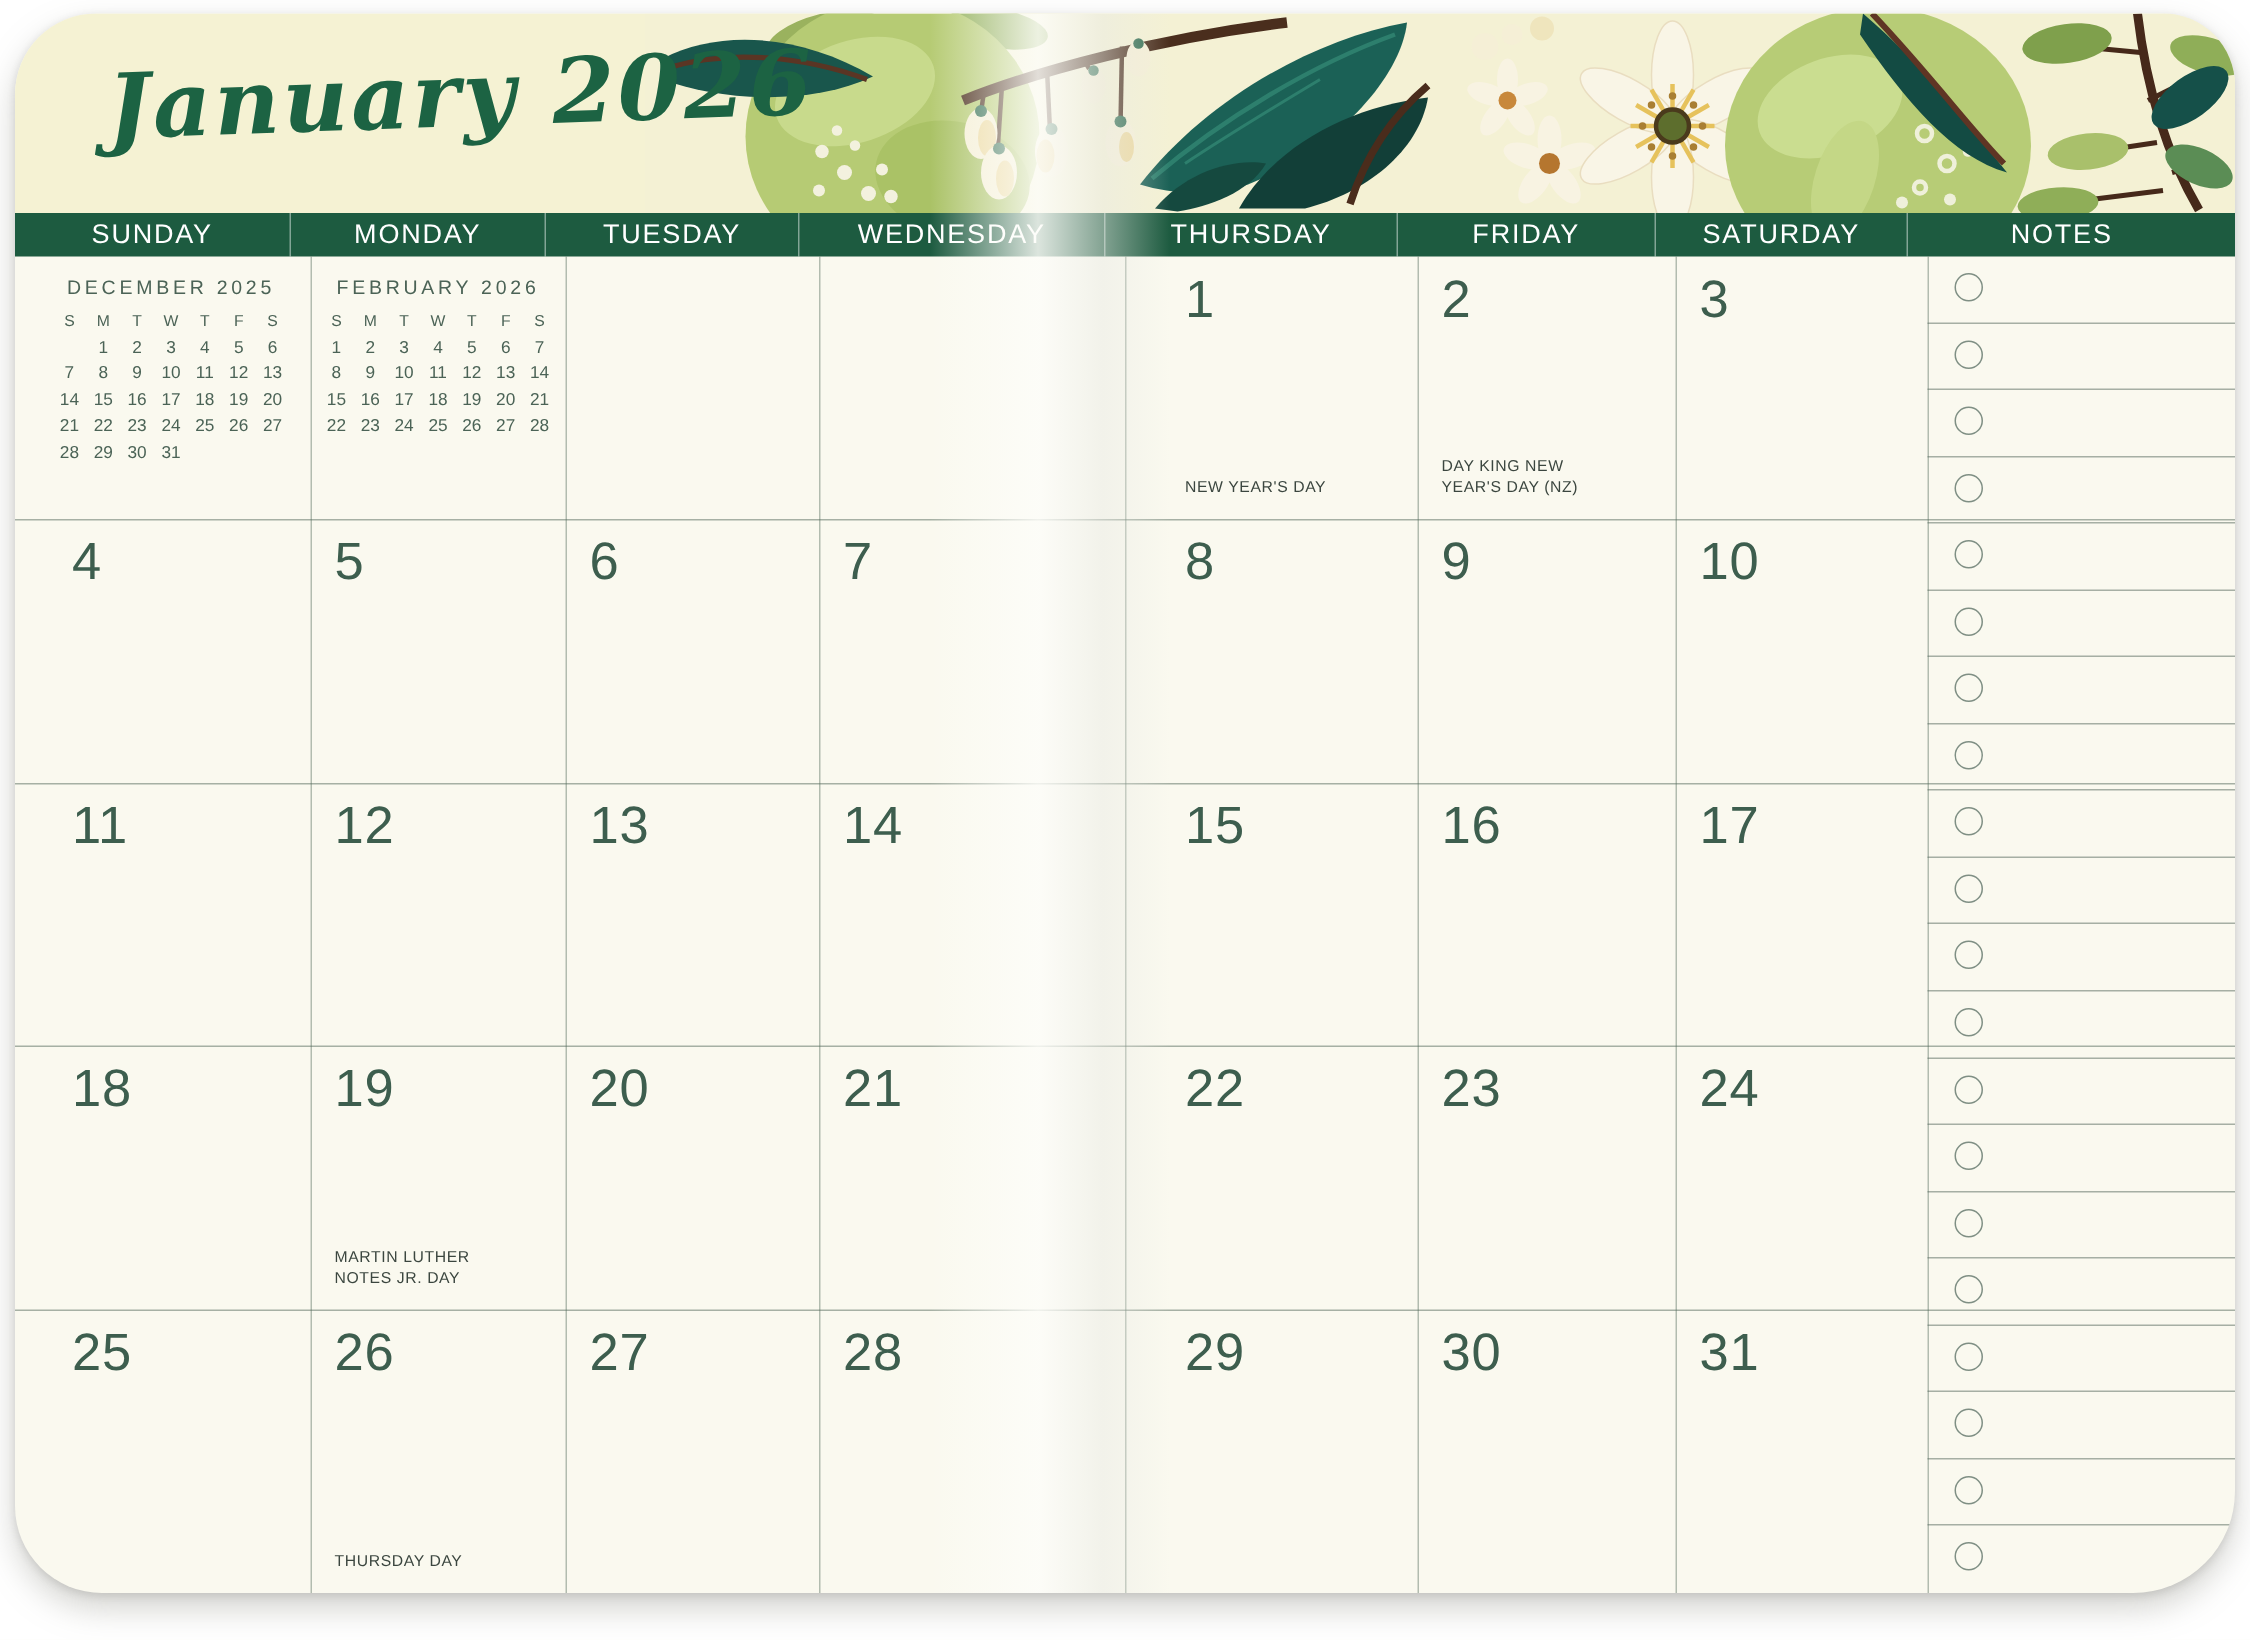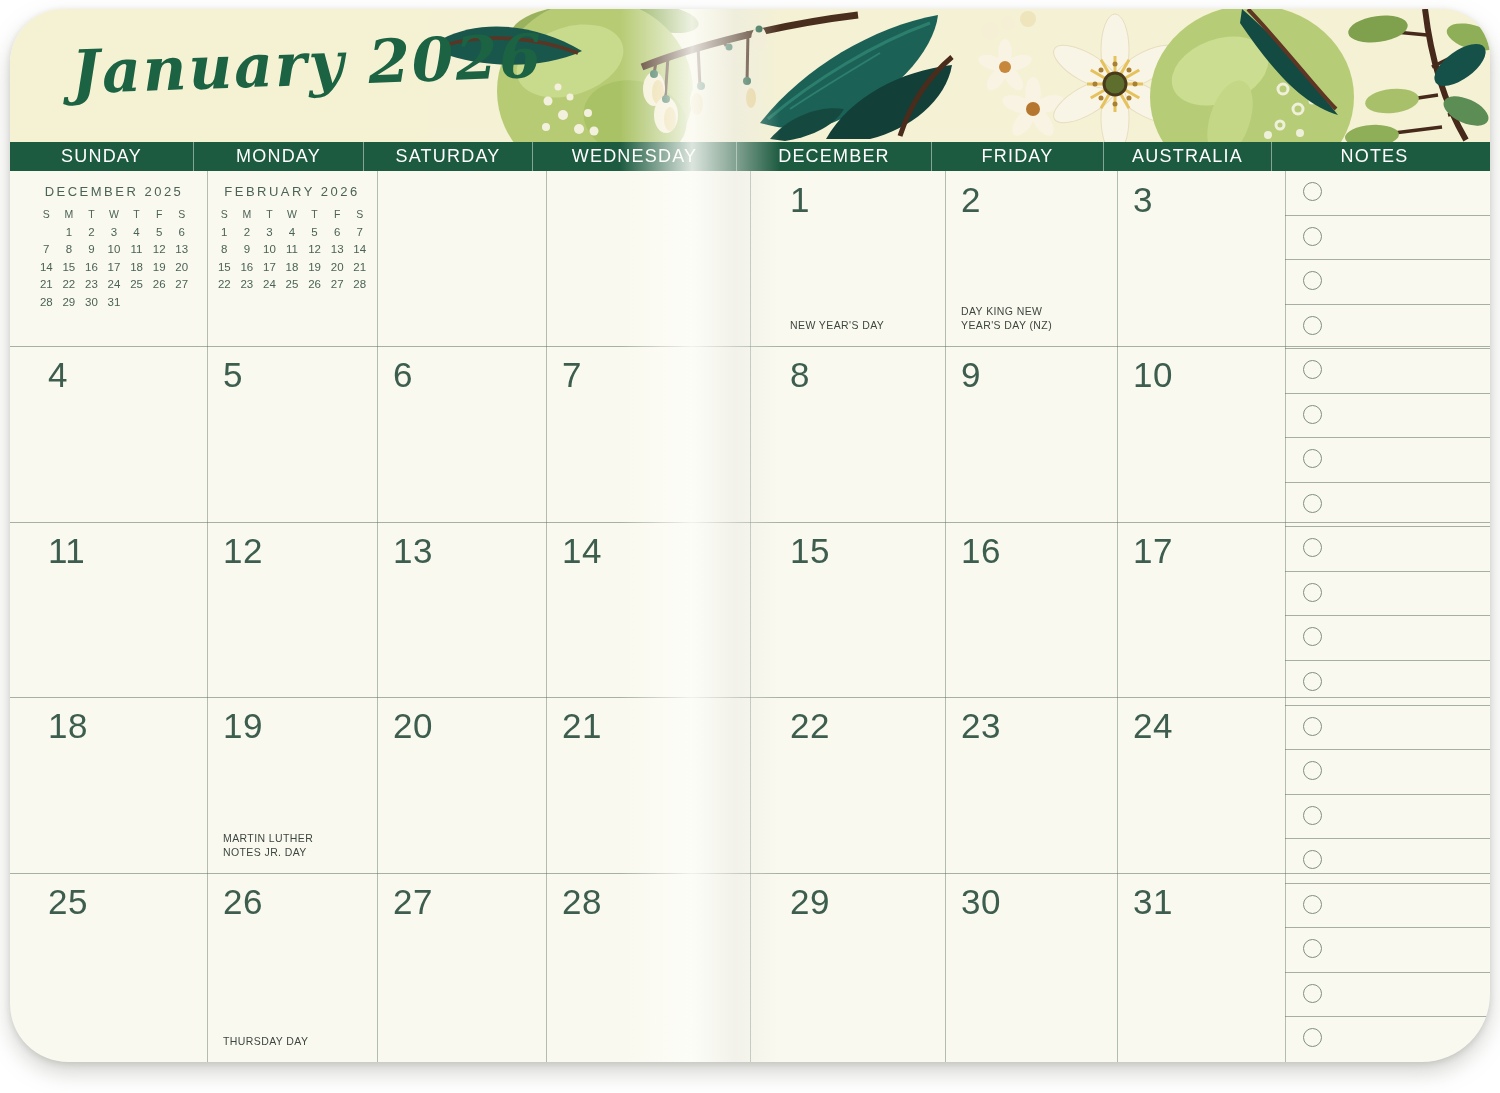--- a/index.html
+++ b/index.html
@@ -212,25 +212,25 @@
       <ellipse cx="962" cy="92" rx="27" ry="12" fill="#a9c06b" transform="rotate(-6 962 92)"></ellipse>
       <ellipse cx="1036" cy="102" rx="24" ry="12" fill="#5b8d55" transform="rotate(24 1036 102)"></ellipse>
       <ellipse cx="942" cy="127" rx="27" ry="11" fill="#8fae58" transform="rotate(-4 942 127)"></ellipse>
     </svg>
 
     <div class="month-title">January 2026</div>
 
     <div class="dow-bar" id="dow-bar">
         <div class="dow-cell" style="width: 184px;">SUNDAY</div>
         <div class="dow-cell" style="width: 170px;">MONDAY</div>
-        <div class="dow-cell" style="width: 169px;">SATURDAY</div>
+        <div class="dow-cell" style="width: 169px;">TUESDAY</div>
         <div class="dow-cell" style="width: 204px;">WEDNESDAY</div>
-        <div class="dow-cell" style="width: 195px;">DECEMBER</div>
+        <div class="dow-cell" style="width: 195px;">THURSDAY</div>
         <div class="dow-cell" style="width: 172px;">FRIDAY</div>
-        <div class="dow-cell" style="width: 168px;">AUSTRALIA</div>
+        <div class="dow-cell" style="width: 168px;">SATURDAY</div>
         <div class="dow-cell" style="width: 205px;">NOTES</div>
       </div>
 
     <div class="grid" id="grid">
         <div class="vline" style="left: 197px;"></div>
         <div class="vline" style="left: 367px;"></div>
         <div class="vline" style="left: 536px;"></div>
         <div class="vline" style="left: 740px;"></div>
         <div class="vline" style="left: 935px;"></div>
         <div class="vline" style="left: 1107px;"></div>

